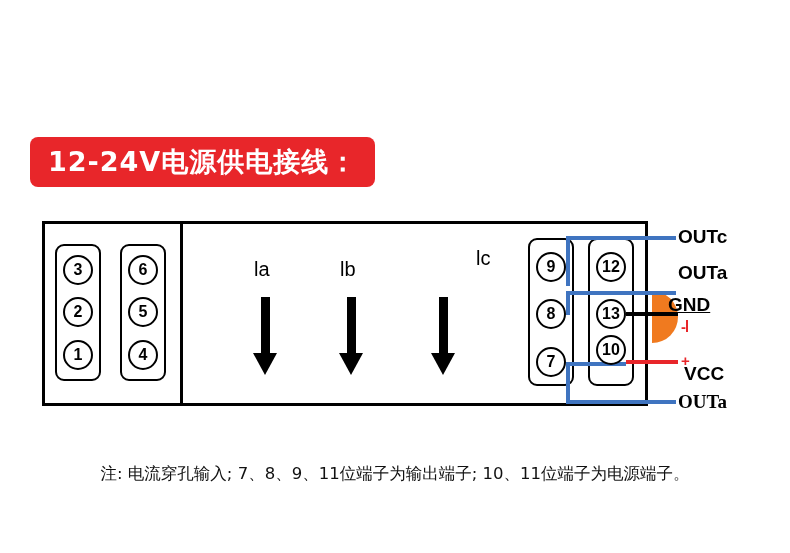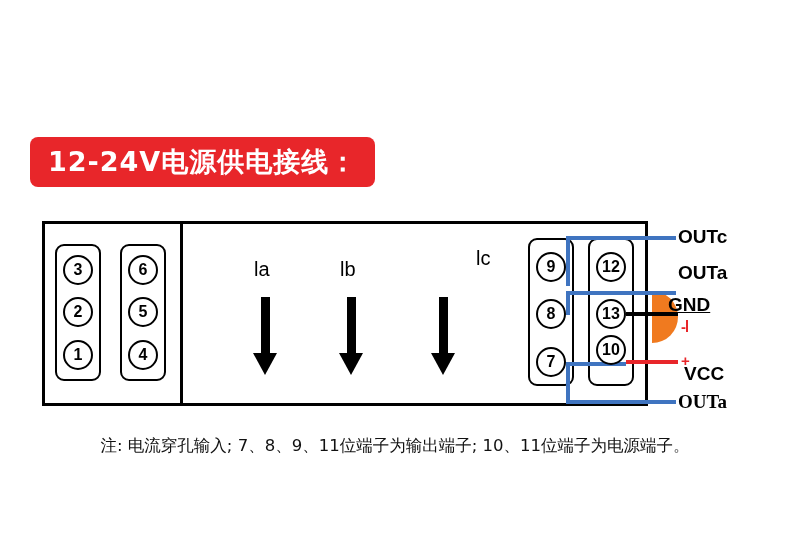--- a/index.html
+++ b/index.html
@@ -178,20 +178,21 @@
   }
   
   .note {
     position: absolute;
     left: 0;
     width: 790px;
     text-align: center;
     font-size: 16.5px;
     font-family: "DejaVu Sans", sans-serif;
     color: #111111;
+    margin-top: 28px;
   }
   .note1 { top: 435px; }
   .note2 { top: 481px; }
 </style>
 </head>
 <body>
 
 <div class="page">
 
 

